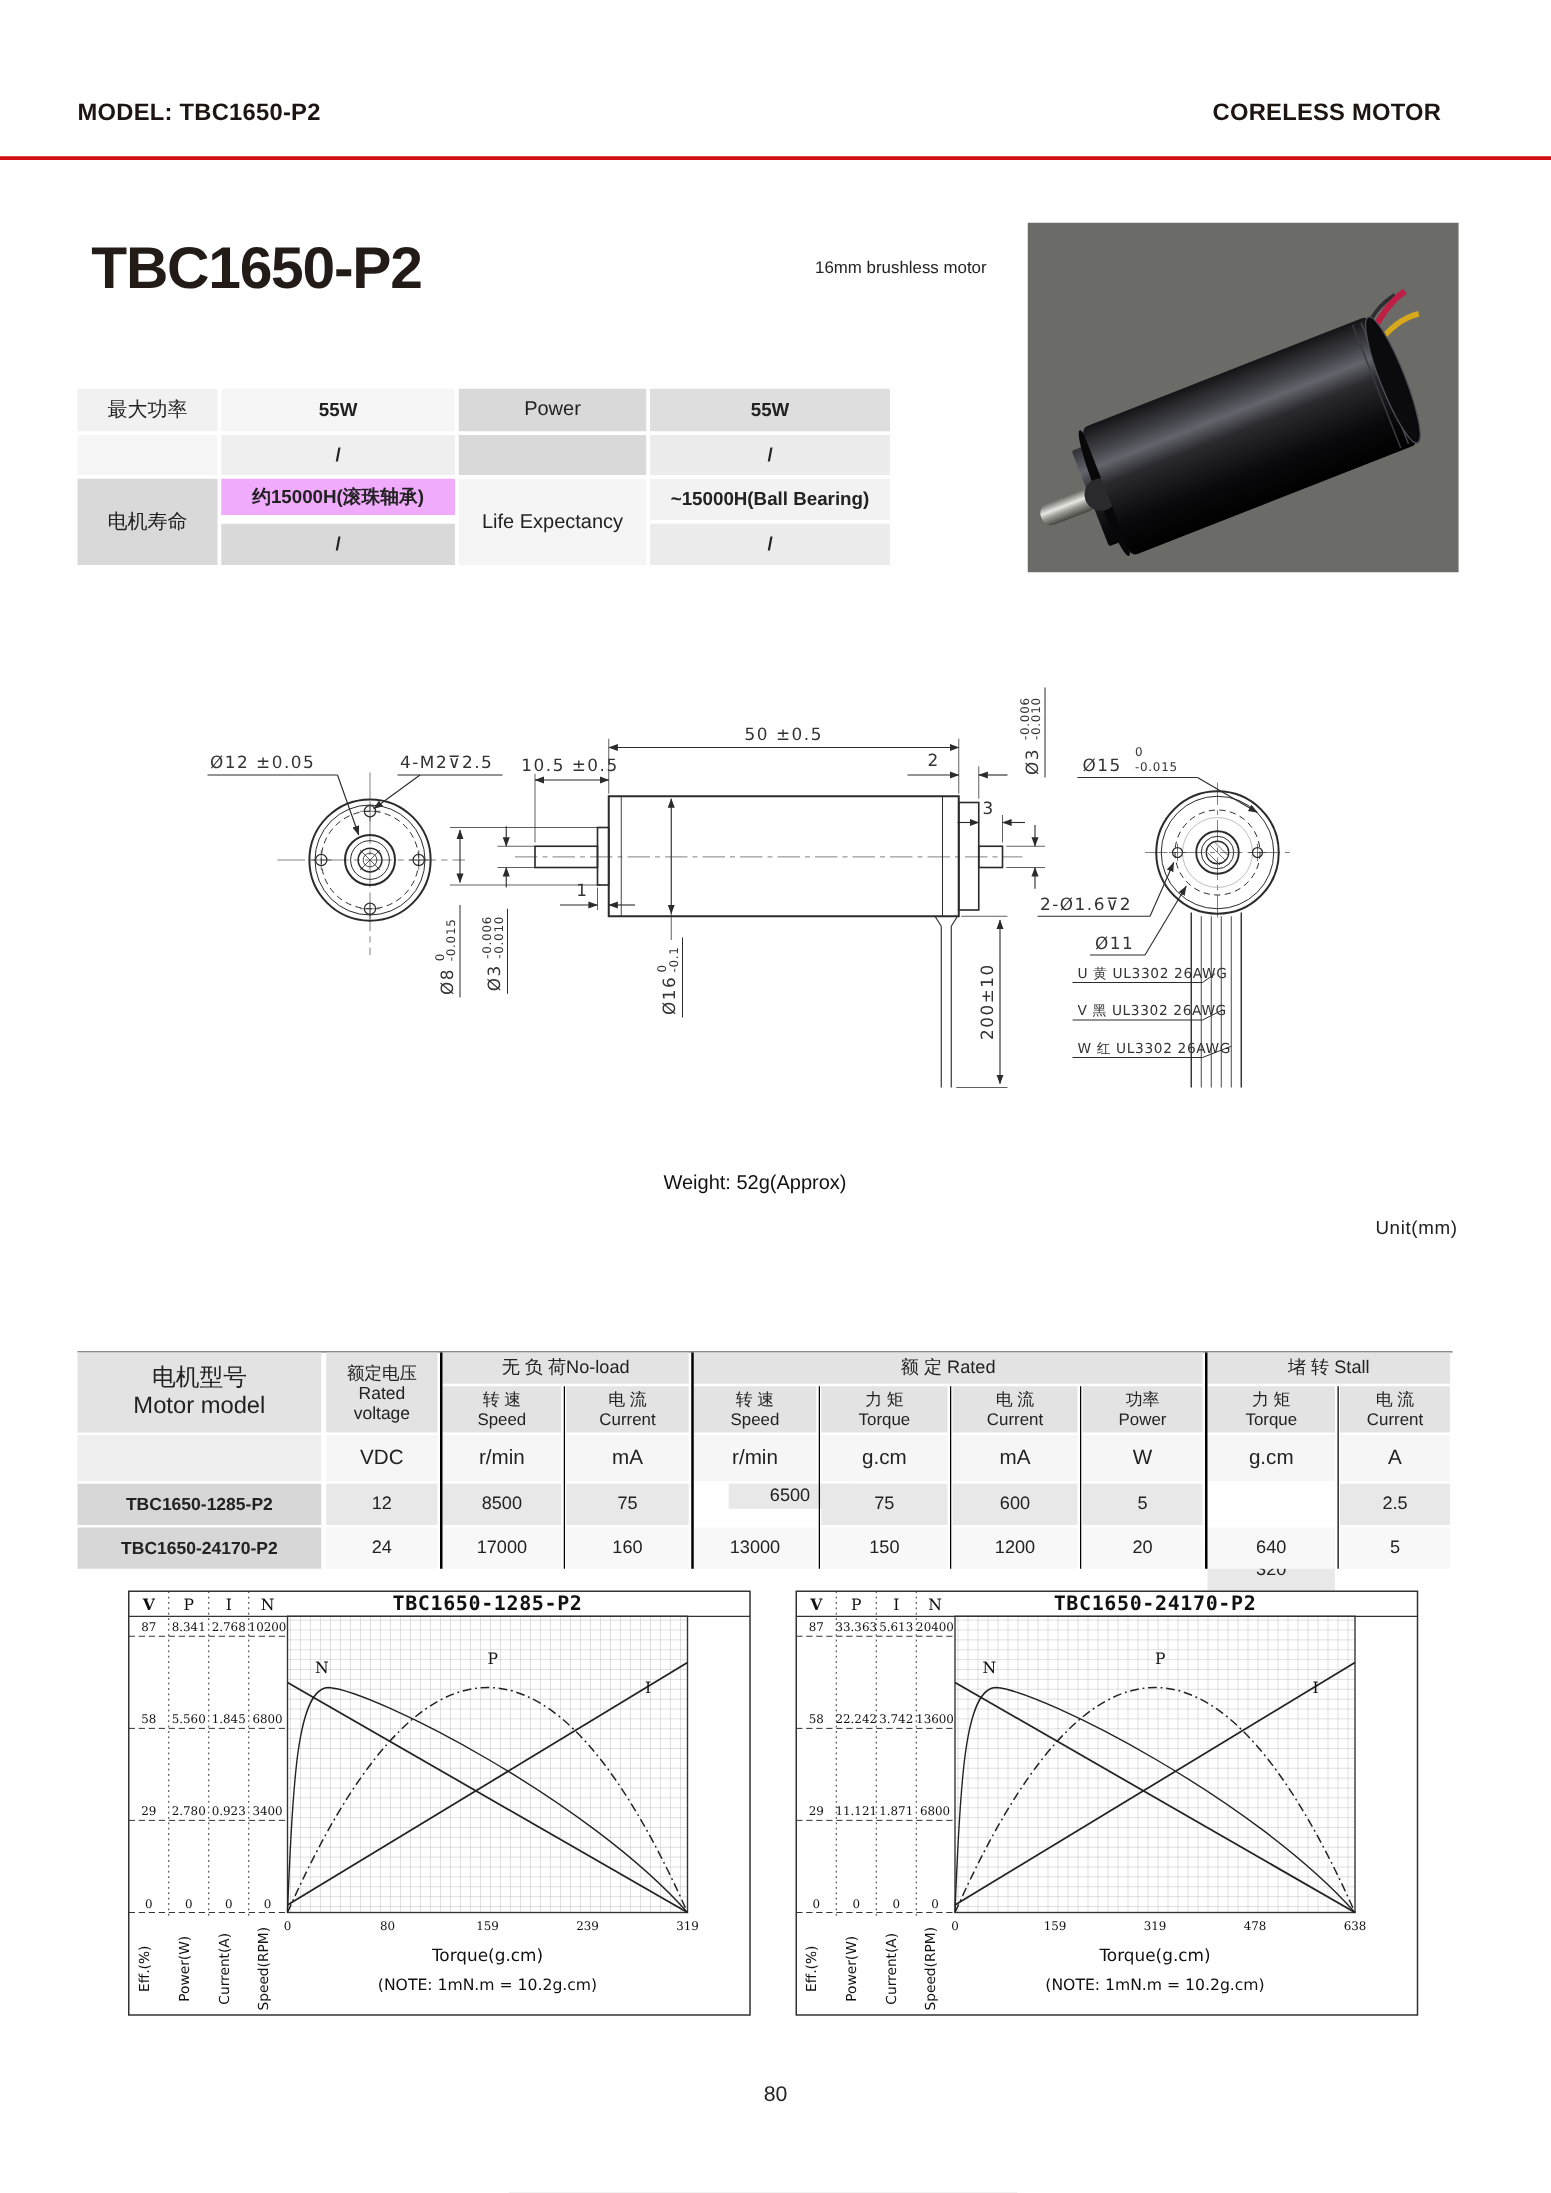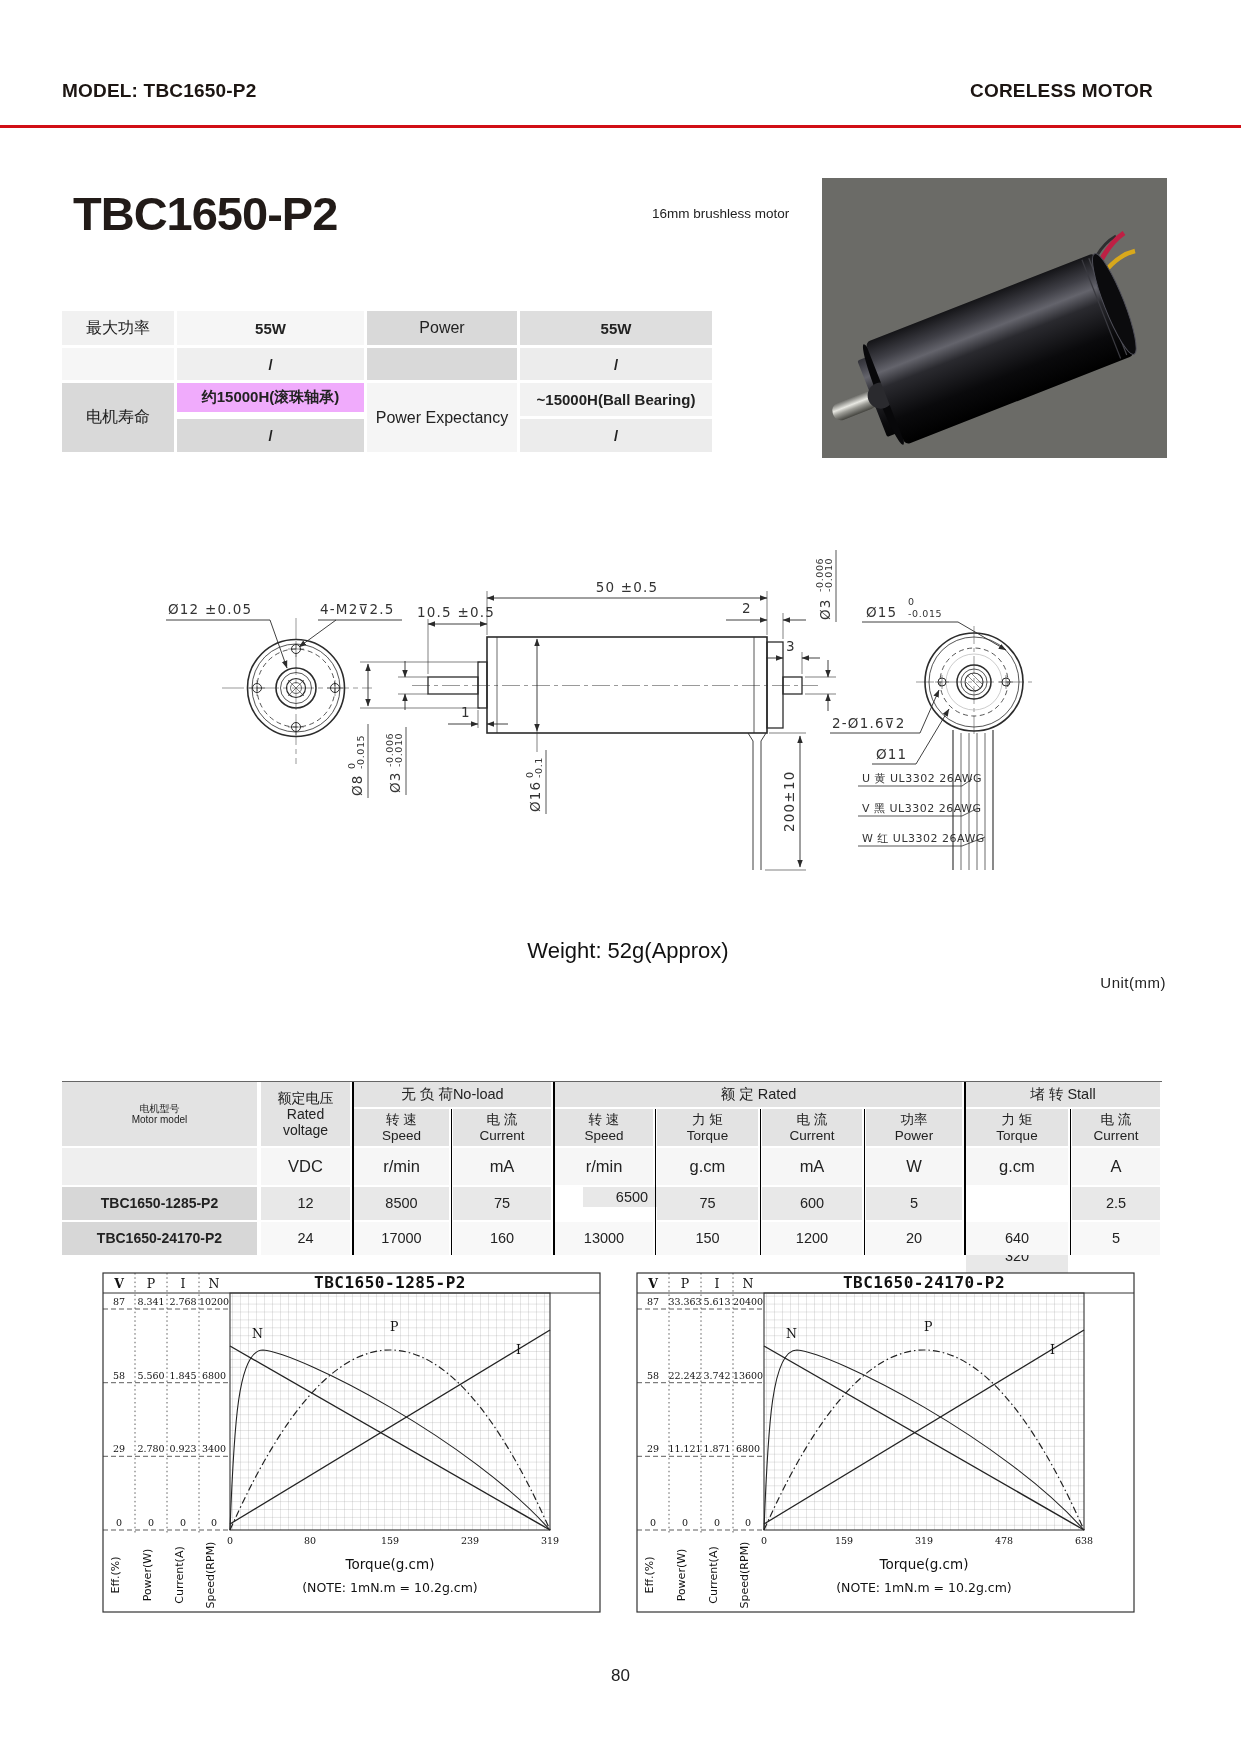--- a/index.html
+++ b/index.html
@@ -17,21 +17,21 @@
           font-size:16.5px;font-weight:bold;display:flex;align-items:center;padding-left:14px;box-sizing:border-box;}
   .t-cell{position:absolute;display:flex;flex-direction:column;align-items:center;justify-content:center;
           text-align:center;color:#222;line-height:1.15;}
   .t-group{font-size:14.5px;background:#e3e3e3;}
   .t-sub{font-size:13.5px;background:#e3e3e3;}
   .t-units{font-size:16.5px;background:#f6f6f6;}
   .t-model{font-size:14px;font-weight:600;background:#d7d7d7;}
   .t-v1{font-size:14.5px;background:#e8e8e8;}
   .t-v2{font-size:14.5px;background:#f8f8f8;}
   .vline{position:absolute;background:#000;}
-  .weight{left:396px;top:938px;width:464px;text-align:center;font-size:22px;color:#111;}
+  .weight{left:372px;top:938px;width:464px;text-align:center;font-size:16px;color:#111;}
   .unitmm{left:1000px;top:974px;width:166px;text-align:right;font-size:15px;color:#222;letter-spacing:.5px;}
   .footer{left:0;top:1666px;width:1241px;text-align:center;font-size:17px;color:#222;}
   svg text{font-family:"DejaVu Sans", sans-serif;}
   .dimtxt{font-size:13.5px;fill:#333;letter-spacing:1.2px;}
   .dimsm{font-size:9.5px;fill:#333;letter-spacing:.6px;}
   .wiretxt{font-size:11px;fill:#333;letter-spacing:.5px;}
   .ctick{font-size:9.5px;fill:#111;font-family:"DejaVu Serif",serif;}
   .chead{font-size:12.5px;fill:#111;font-family:"DejaVu Serif",serif;}
   .ctitle{font-size:16px;font-weight:bold;fill:#111;font-family:"DejaVu Sans Mono",monospace;letter-spacing:.5px;}
   .clabel{font-size:12.5px;fill:#111;font-family:"DejaVu Serif",serif;}
@@ -92,21 +92,21 @@
     <div class="cell lbl" style="left:367px;top:272px;width:150px;height:34px;background:#d9d9d9">Power</div>
     <div class="cell val" style="left:520px;top:272px;width:192px;height:34px;background:#dedede">55W</div>
 
     <div class="cell" style="left:62px;top:309px;width:112px;height:32px;background:#f6f6f6"></div>
     <div class="cell val" style="left:177px;top:309px;width:187px;height:32px;background:#efefef">/</div>
     <div class="cell" style="left:367px;top:309px;width:150px;height:32px;background:#d9d9d9"></div>
     <div class="cell val" style="left:520px;top:309px;width:192px;height:32px;background:#ececec">/</div>
 
     <div class="cell lbl" style="left:62px;top:344px;width:112px;height:69px;background:#d9d9d9">电机寿命</div>
     <div class="cell val" style="left:177px;top:344px;width:187px;height:29px;background:#f0abfc">约15000H(滚珠轴承)</div>
-    <div class="cell lbl" style="left:367px;top:344px;width:150px;height:69px;background:#f5f5f5">Power Expectancy</div>
+    <div class="cell lbl" style="left:367px;top:344px;width:150px;height:69px;background:#f5f5f5">Life Expectancy</div>
     <div class="cell val" style="left:520px;top:344px;width:192px;height:33px;background:#f2f2f2">~15000H(Ball Bearing)</div>
 
     <div class="cell val" style="left:177px;top:380px;width:187px;height:33px;background:#d9d9d9">/</div>
     <div class="cell val" style="left:520px;top:380px;width:192px;height:33px;background:#ececec">/</div>
   </div>
 
   <svg class="abs" style="left:0;top:540px" width="1241" height="360" viewBox="0 0 1241 360" stroke="#2b2b2b" fill="none" stroke-width="1">
     <defs>
       <marker id="arr" viewBox="0 0 10 10" refX="9" refY="5" markerWidth="9" markerHeight="9" orient="auto-start-reverse">
         <path d="M0 1.5 L9.5 5 L0 8.5 Z" fill="#2b2b2b" stroke="none"></path>
@@ -272,21 +272,21 @@
     </g>
   </svg>
 
   <div class="abs weight">Weight: 52g(Approx)</div>
   <div class="abs unitmm">Unit(mm)</div>
 
   <div class="abs" style="left:62px;top:1080.5px;width:1100px;height:1px;background:#666"></div>
 
   <div>
 
-    <div class="t-cell t-group" style="left:62px;top:1082px;width:195px;height:64px;font-size:10px">
+    <div class="t-cell t-group" style="left:62px;top:1082px;width:195px;height:64px;font-size:19px">
       <span>电机型号</span>
       <span>Motor model</span>
     </div>
     <div class="t-cell t-group" style="left:261px;top:1082px;width:89px;height:64px;font-size:14px">
       <span>额定电压</span>
       <span>Rated</span>
       <span>voltage</span>
     </div>
 
     <div class="t-cell t-group" style="left:354px;top:1082px;width:197px;height:25px">无 负 荷No-load</div>

